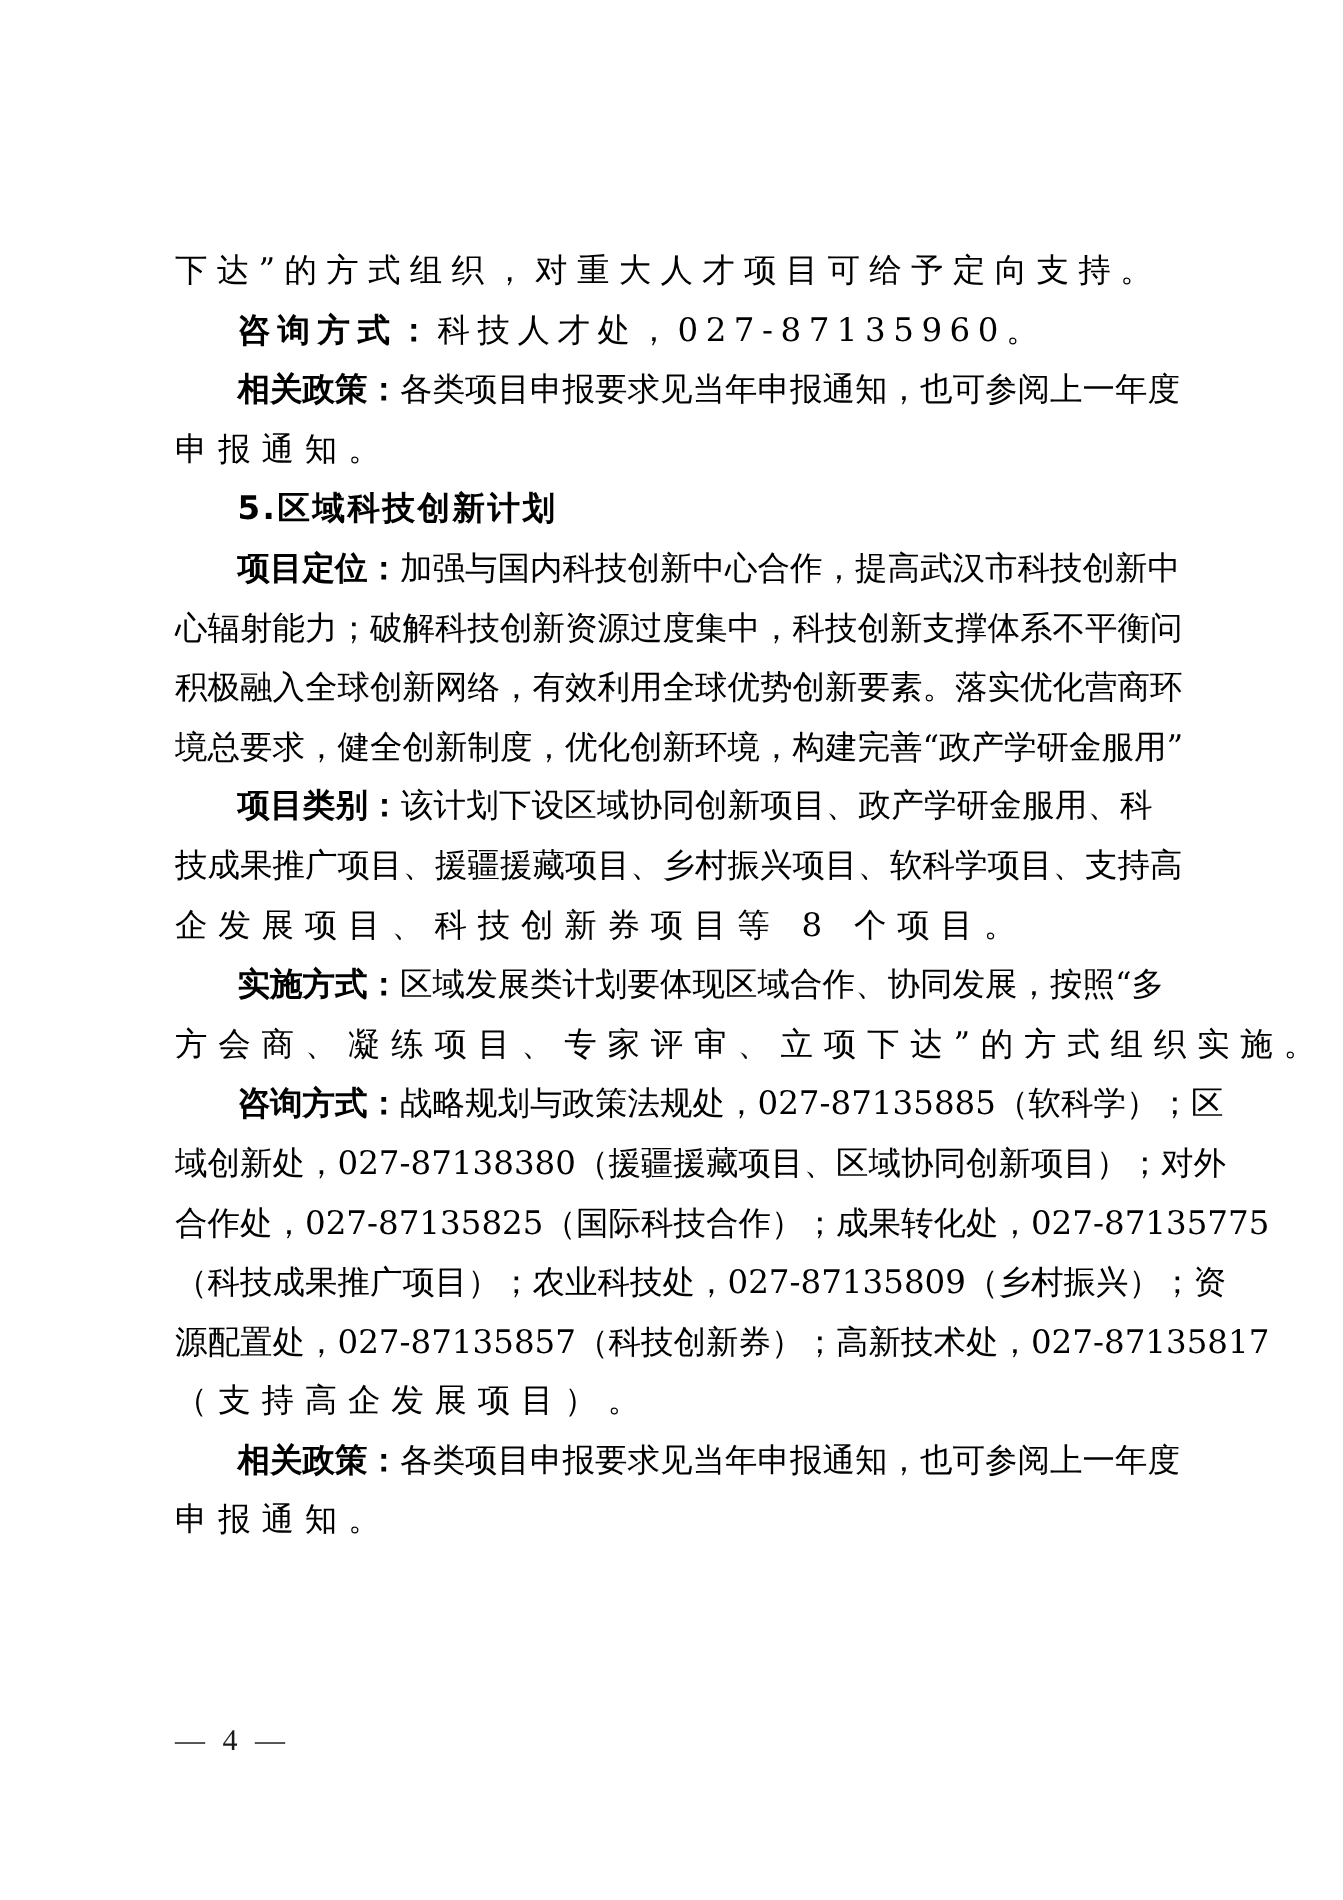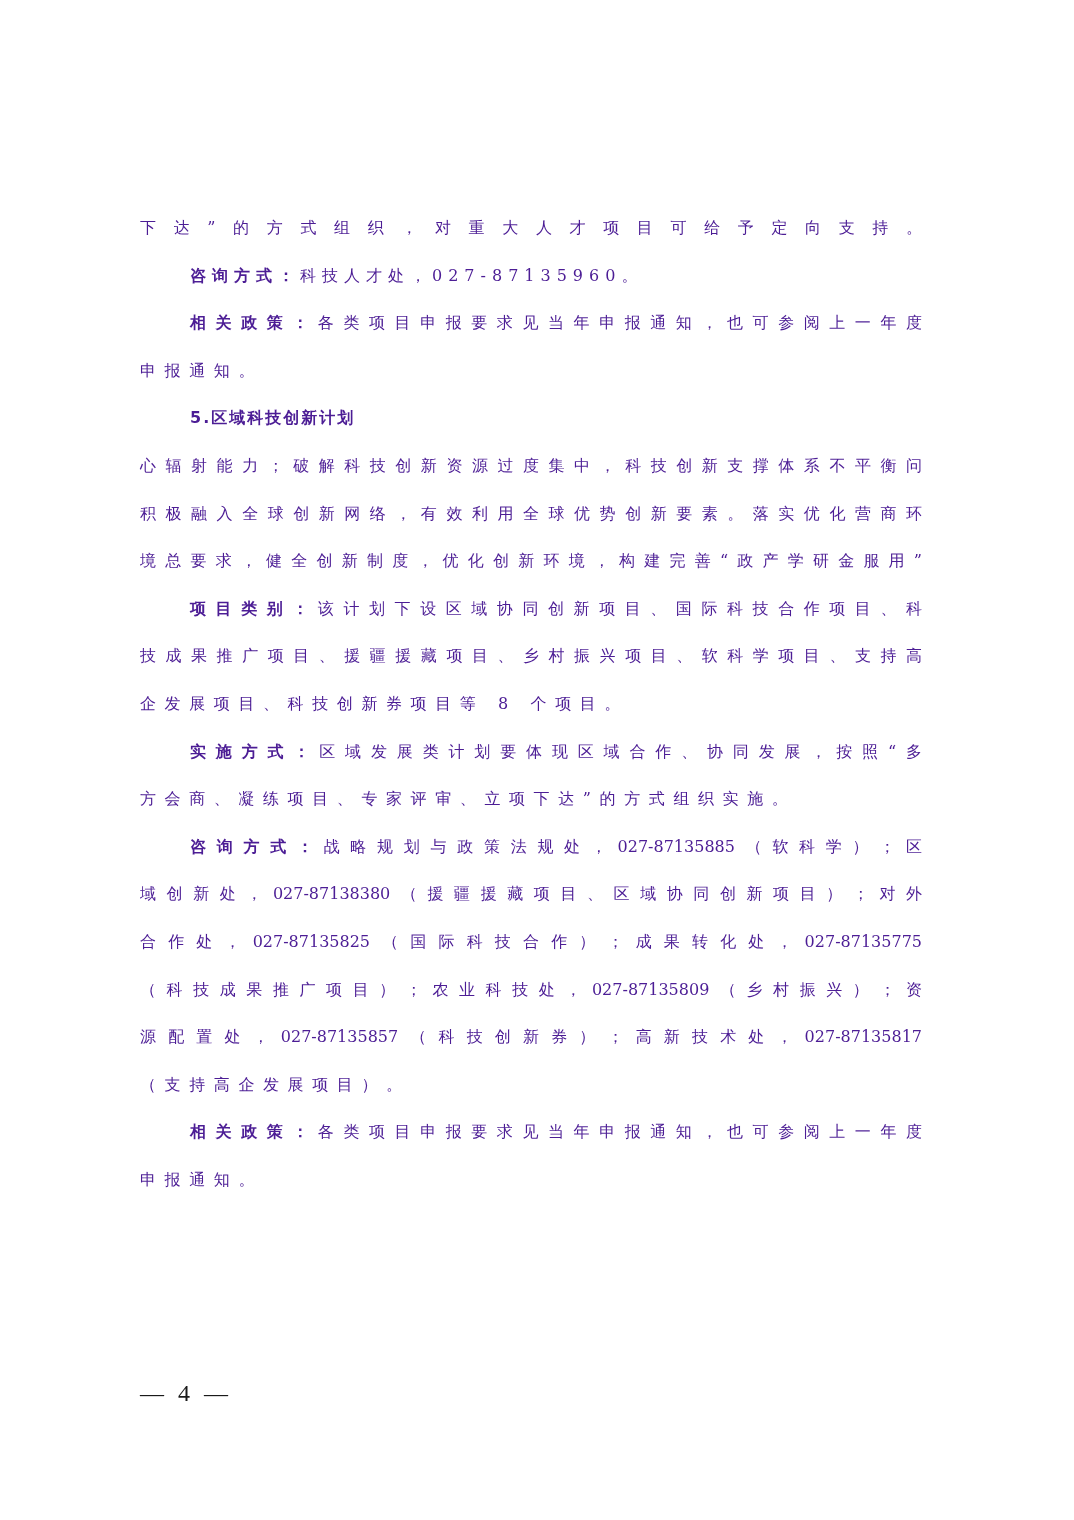--- a/index.html
+++ b/index.html
@@ -1,20 +1,20 @@
 <!DOCTYPE html>
 <html><head>
 <meta charset="utf-8">
 <style>
   html, body { margin: 0; padding: 0; background: #ffffff; }
   body { width: 1074px; height: 1520px; position: relative; overflow: hidden; }
   .page {
-    position: absolute; left: 140px; top: 204px; width: 782px;
+    position: absolute; left: 140px; top: 194px; width: 782px;
     font-family: "DejaVu Serif", "Liberation Serif", serif;
-    font-size: 16px; color: #4c1d95;
+    font-size: 26px; color: #000000;
     line-height: 47.6px;
   }
   .line { height: 47.6px; white-space: nowrap; letter-spacing: 8.6px; }
   .line.justify { text-align: justify; text-align-last: justify; letter-spacing: 0; }
   .indent { padding-left: 50px; }
   .bold { font-weight: bold; font-family: "DejaVu Sans", "Liberation Sans", sans-serif; }
   .heading { font-weight: bold; font-family: "DejaVu Sans", "Liberation Sans", sans-serif; letter-spacing: 2px; }
   .footer {
     position: absolute; left: 140px; top: 1380px;
     font-family: "Liberation Serif", "DejaVu Serif", serif;
@@ -32,26 +32,29 @@
     <span class="bold">咨询方式：</span><span>科技人才处，027-87135960。</span>
   </div>
 
   <div class="line justify indent">
     <span class="bold">相关政策：</span><span>各类项目申报要求见当年申报通知，也可参阅上一年度</span>
   </div>
   <div class="line">申报通知。</div>
 
   <div class="line indent heading">5.区域科技创新计划</div>
 
+  <div class="line justify indent">
+    <span class="bold">项目定位：</span><span>加强与国内科技创新中心合作，提高武汉市科技创新中</span>
+  </div>
   <div class="line justify">心辐射能力；破解科技创新资源过度集中，科技创新支撑体系不平衡问</div>
   <div class="line justify">积极融入全球创新网络，有效利用全球优势创新要素。落实优化营商环</div>
   <div class="line justify">境总要求，健全创新制度，优化创新环境，构建完善“政产学研金服用”</div>
 
   <div class="line justify indent">
-    <span class="bold">项目类别：</span><span>该计划下设区域协同创新项目、国际科技合作项目、科</span>
+    <span class="bold">项目类别：</span><span>该计划下设区域协同创新项目、政产学研金服用、科</span>
   </div>
   <div class="line justify">技成果推广项目、援疆援藏项目、乡村振兴项目、软科学项目、支持高</div>
   <div class="line">企发展项目、科技创新券项目等 8 个项目。</div>
 
   <div class="line justify indent">
     <span class="bold">实施方式：</span><span>区域发展类计划要体现区域合作、协同发展，按照“多</span>
   </div>
   <div class="line">方会商、凝练项目、专家评审、立项下达”的方式组织实施。</div>
 
   <div class="line justify indent">

